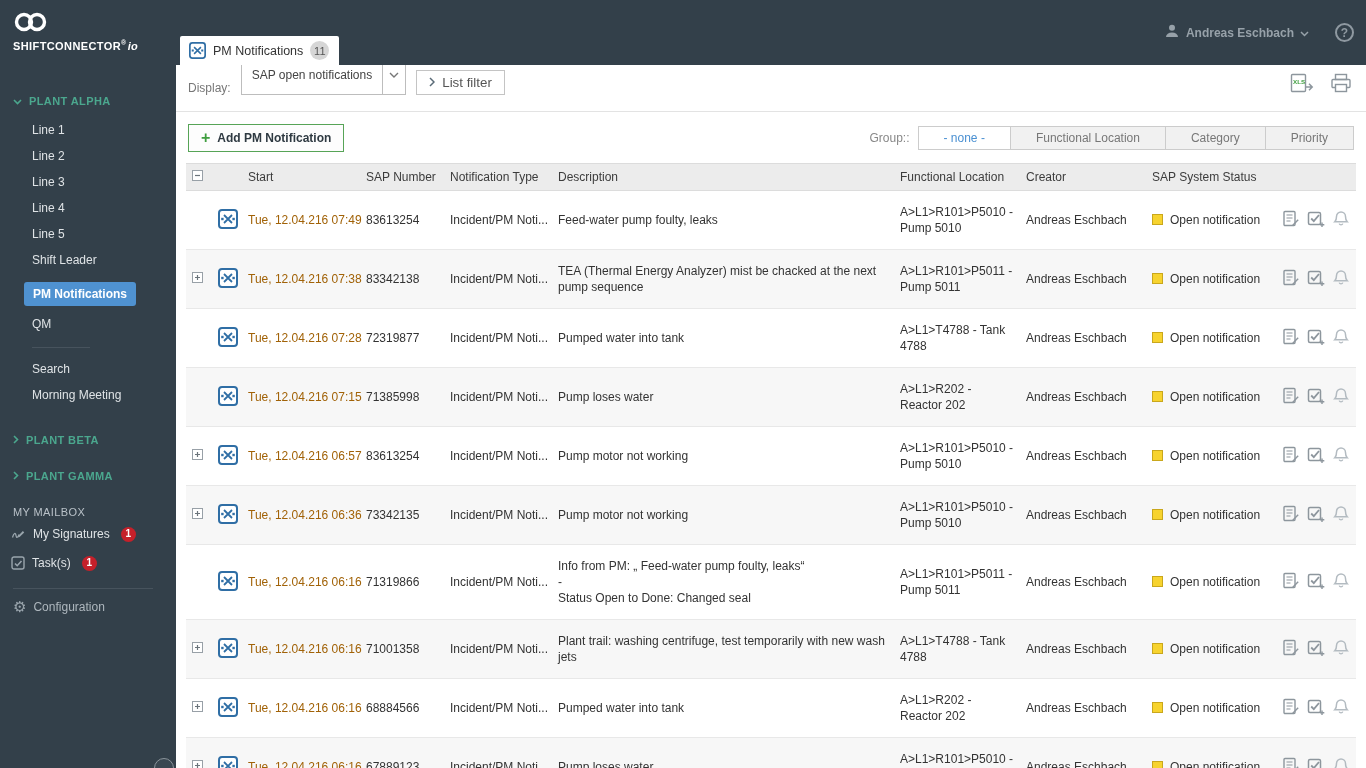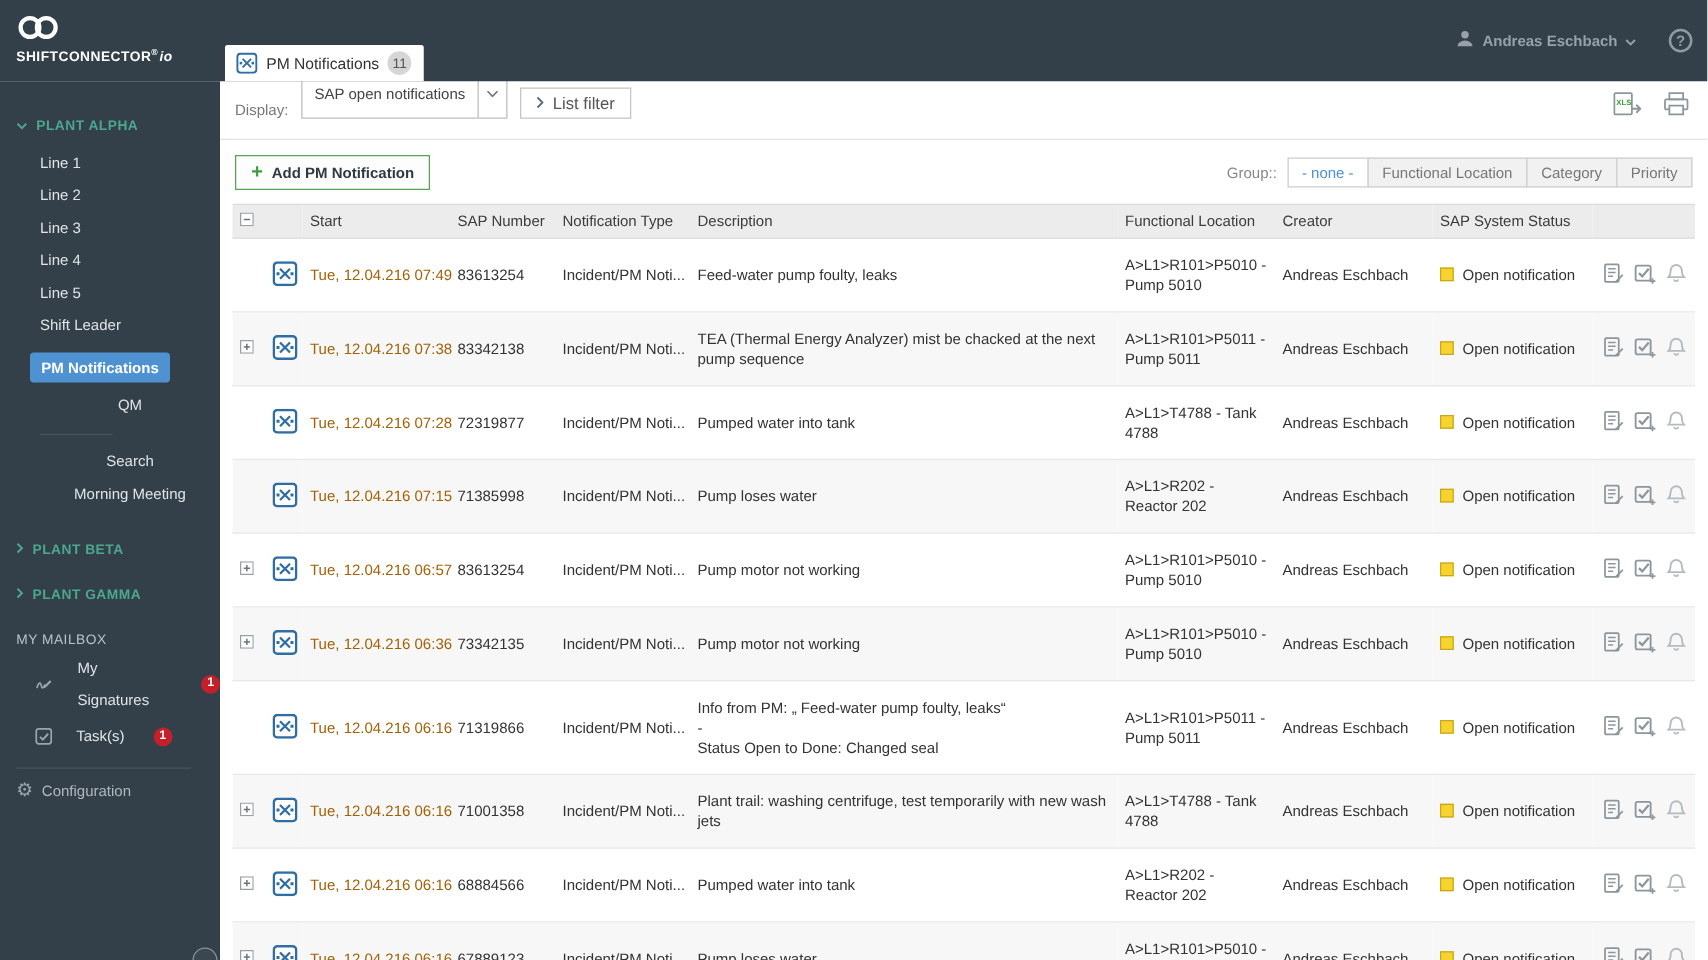--- a/index.html
+++ b/index.html
@@ -25,25 +25,25 @@
   
   .sidebar { width: 176px; background: #33404a; color: #dfe3e6; position: relative; flex-shrink: 0; }
   .plant-header { display: flex; align-items: center; gap: 7px; color: #4ba78e; font-size: 11px; font-weight: bold; letter-spacing: .4px; padding-left: 13px; cursor: pointer; }
   .plant-alpha { margin-top: 30px; }
   .plant-beta { margin-top: 26px; }
   .plant-gamma { margin-top: 24px; }
   .side-items { list-style: none; margin-top: 10px; }
   .side-items li { padding-left: 32px; line-height: 26px; font-size: 12px; cursor: pointer; }
   .pm-pill-wrap { margin: 9px 0 2px 24px; }
   .pm-pill { display: inline-block; background: #4f92d1; color: #fff; padding: 5px 9px; border-radius: 3px; font-size: 12px; font-weight: bold; cursor: pointer; }
-  .side-item { padding-left: 32px; line-height: 26px; cursor: pointer; text-align: center; }
+  .side-item { padding-left: 32px; line-height: 26px; cursor: pointer; }
   .side-item.qm { margin-top: 5px; }
   .short-divider { border: none; border-top: 1px solid #47535d; width: 58px; margin: 10px 0 8px 32px; }
   .mailbox-header { color: #b9c1c8; font-size: 11px; font-weight: normal; letter-spacing: .4px; padding-left: 13px; margin-top: 24px; }
-  .mail-item { display: flex; align-items: center; gap: 19px; padding-left: 28px; line-height: 26px; margin-top: 3px; color: #dfe3e6; cursor: pointer; }
+  .mail-item { display: flex; align-items: center; gap: 7px; padding-left: 11px; line-height: 26px; margin-top: 3px; color: #dfe3e6; cursor: pointer; }
   .mail-item .mi-icon { color: #9aa5ad; display: inline-flex; }
   .red-badge { background: #c5202a; color: #fff; width: 15px; height: 15px; border-radius: 50%; display: inline-flex; align-items: center; justify-content: center; font-size: 10px; font-weight: bold; margin-left: 4px; }
   .long-divider { border: none; border-top: 1px solid #47535d; width: 140px; margin: 12px 0 10px 13px; }
   .config-item { display: flex; align-items: center; gap: 7px; padding-left: 13px; color: #aeb7be; cursor: pointer; }
   .gear-glyph { font-size: 15px; color: #9aa5ad; line-height: 1; }
   .collapse-circle { position: absolute; bottom: -10px; right: 2px; width: 20px; height: 20px; border: 1px solid #8b949b; border-radius: 50%; background: #3a4751; cursor: pointer; }
 
   
   .main { flex: 1; background: #fff; display: flex; flex-direction: column; }
   .filter-row { height: 47px; border-bottom: 1px solid #e3e3e3; display: flex; align-items: flex-end; padding: 16px 12px; gap: 10px; }
@@ -53,21 +53,21 @@
   .select-arrow { width: 23px; border-left: 1px solid #bdbdbd; display: flex; align-items: center; justify-content: center; color: #777; }
   .list-filter-btn { border: 1px solid #c4c4c4; height: 25px; display: flex; align-items: center; gap: 7px; padding: 0 12px; background: #fff; color: #555; cursor: pointer; }
   .flex-spacer { flex: 1; }
   .icon-btn { background: none; border: none; cursor: pointer; display: inline-flex; align-items: center; padding: 2px; }
 
   .action-row { display: flex; align-items: center; padding: 12px 12px 11px; }
   .add-btn { border: 1px solid #57a457; background: #fdfdfd; height: 28px; display: inline-flex; align-items: center; gap: 7px; padding: 0 12px; font-weight: bold; font-size: 12px; color: #2f3a42; cursor: pointer; }
   .add-plus { color: #3f9e3f; font-size: 16px; font-weight: bold; line-height: 1; }
   .group-area { margin-left: auto; display: flex; align-items: center; }
   .group-label { color: #888; margin-right: 9px; }
-  .group-btn { border: 1px solid #cccccc; margin-left: -1px; height: 24px; padding: 0 11px; background: #f1f1f1; color: #777; font-size: 12px; display: inline-flex; align-items: center; cursor: pointer; }
+  .group-btn { border: 1px solid #cccccc; margin-left: -1px; height: 24px; padding: 0 25px; background: #f1f1f1; color: #777; font-size: 12px; display: inline-flex; align-items: center; cursor: pointer; }
   .group-btn.selected { background: #fff; color: #4a90d2; }
 
   
   .table-wrap { padding: 0 10px; }
   table { width: 100%; border-collapse: collapse; table-layout: fixed; font-size: 12px; }
   thead th { background: #ececec; border-top: 1px solid #dcdcdc; border-bottom: 1px solid #dcdcdc; height: 27px; text-align: left; font-weight: normal; color: #3c3c3c; padding: 0 6px; cursor: pointer; }
   tbody td { border-bottom: 1px solid #e8e8e8; padding: 13px 6px; vertical-align: middle; color: #333; }
   tbody tr:nth-child(even) { background: #f7f7f7; }
   .col-start { white-space: nowrap; color: #a16207; }
   .col-sap, .col-type, .col-status-cell { white-space: nowrap; }

